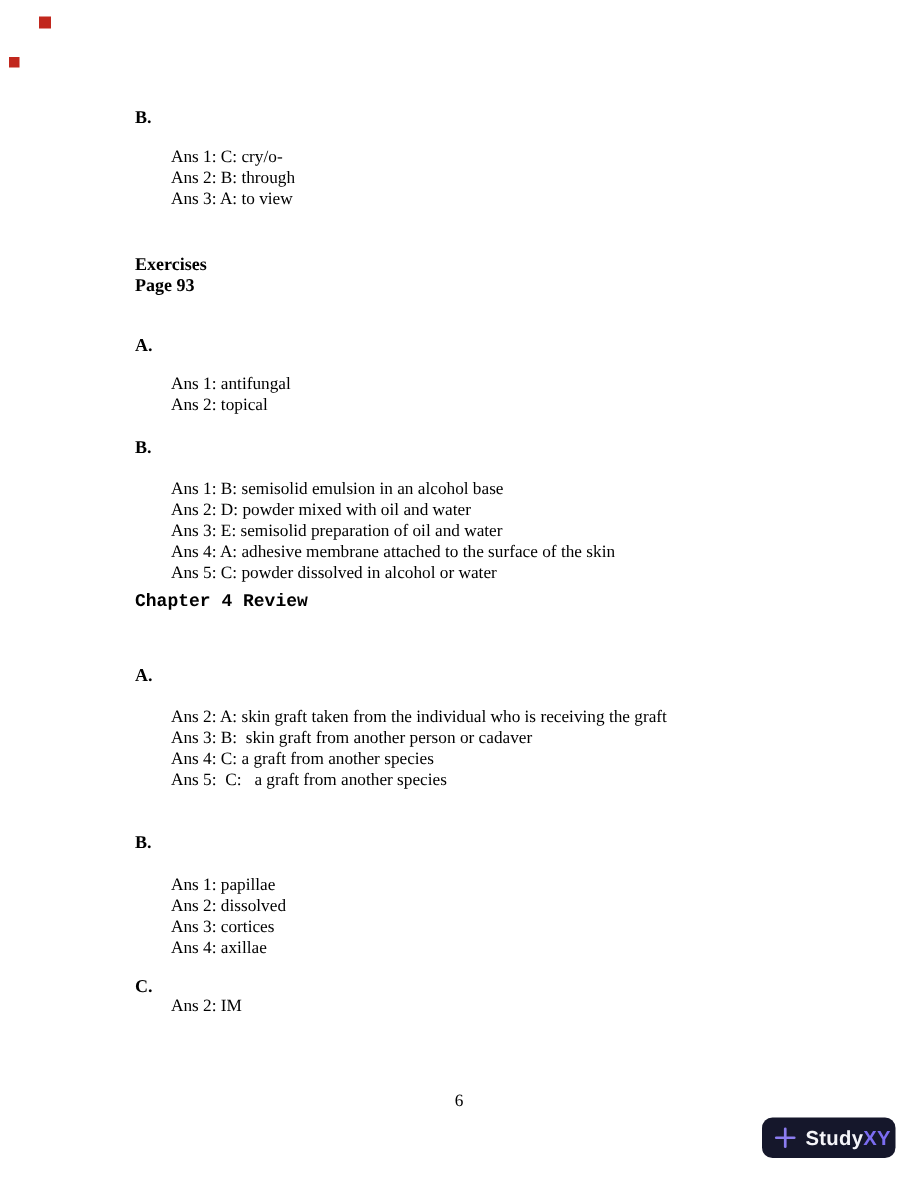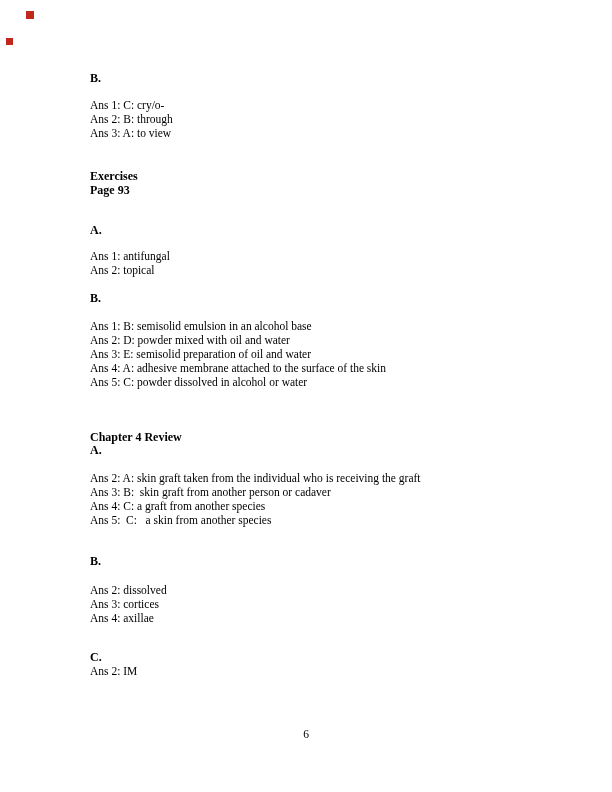--- a/index.html
+++ b/index.html
@@ -14,37 +14,38 @@
   }
   .red-mark { position: absolute; background: #c1271d; }
   .red-mark.m1 { left: 26px; top: 11px; width: 8px; height: 8px; }
   .red-mark.m2 { left: 6px;  top: 38px; width: 7px; height: 7px; }
 
   .block { position: absolute; left: 90px; right: 40px; }
   .t-line {
     font-size: 11.5px;
     line-height: 14px;
     white-space: pre;
+    margin-left: 24px;
   }
   .t-heading {
     font-weight: bold;
     font-size: 12px;
     line-height: 14px;
     white-space: pre;
   }
 
   
   .pos-b1-h   { top: 71px; }
   .pos-b1-l   { top: 98px; }
   .pos-ex     { top: 169px; }
   .pos-a1-h   { top: 223px; }
   .pos-a1-l   { top: 249px; }
   .pos-b2-h   { top: 291px; }
   .pos-b2-l   { top: 319px; }
-  .pos-ch4    { top: 430px; }
+  .pos-ch4    { top: 394px; font-family: Liberation Mono, monospace; }
   .pos-a2-h   { top: 443px; }
   .pos-a2-l   { top: 471px; }
   .pos-b3-h   { top: 554px; }
   .pos-b3-l   { top: 583px; }
   .pos-c-h    { top: 650px; }
   .pos-c-l    { top: 664px; }
 
   .page-number {
     position: absolute;
     left: 0; right: 0;
@@ -128,35 +129,43 @@
     <div class="t-heading">Chapter 4 Review</div>
   </div>
 
   <div class="block pos-a2-h">
     <div class="t-heading">A.</div>
   </div>
   <div class="block pos-a2-l">
     <div class="t-line">Ans 2: A: skin graft taken from the individual who is receiving the graft</div>
     <div class="t-line">Ans 3: B:  skin graft from another person or cadaver</div>
     <div class="t-line">Ans 4: C: a graft from another species</div>
-    <div class="t-line">Ans 5:  C:   a skin from another species</div>
+    <div class="t-line">Ans 5:  C:   a graft from another species</div>
   </div>
 
   <div class="block pos-b3-h">
     <div class="t-heading">B.</div>
   </div>
   <div class="block pos-b3-l">
+    <div class="t-line">Ans 1: papillae</div>
     <div class="t-line">Ans 2: dissolved</div>
     <div class="t-line">Ans 3: cortices</div>
     <div class="t-line">Ans 4: axillae</div>
   </div>
 
   <div class="block pos-c-h">
     <div class="t-heading">C.</div>
   </div>
   <div class="block pos-c-l">
     <div class="t-line">Ans 2: IM</div>
   </div>
 
   <div class="page-number">6</div>
 
+  <div class="brand-badge">
+    <svg class="brand-plus" viewBox="0 0 15 15">
+      <line x1="7.5" y1="1.5" x2="7.5" y2="13.5" stroke="#8b7cf0" stroke-width="1.8" stroke-linecap="round"></line>
+      <line x1="1.5" y1="7.5" x2="13.5" y2="7.5" stroke="#8b7cf0" stroke-width="1.8" stroke-linecap="round"></line>
+    </svg>
+    <span class="brand-text"><span class="brand-primary">Study</span><span class="brand-accent">XY</span></span>
+  </div>
 
 </div>
 
 </body></html>

